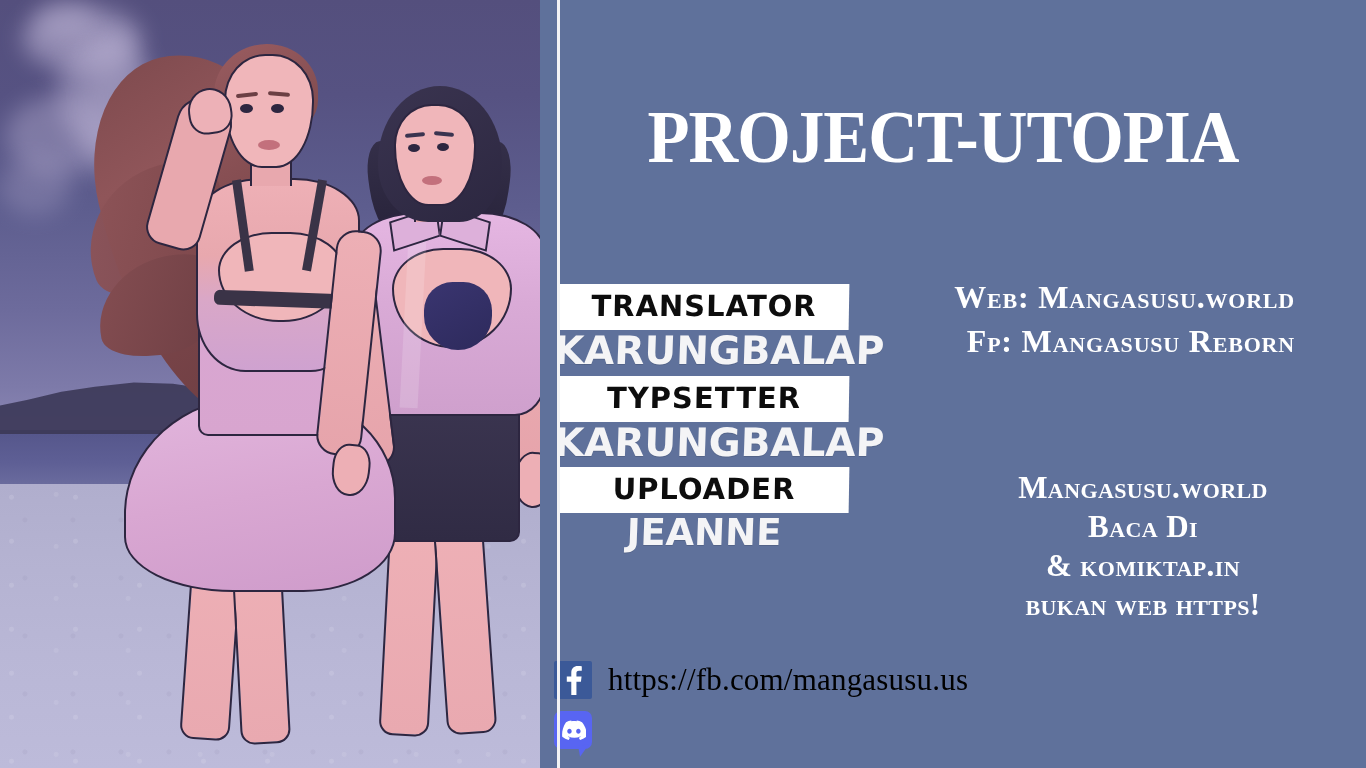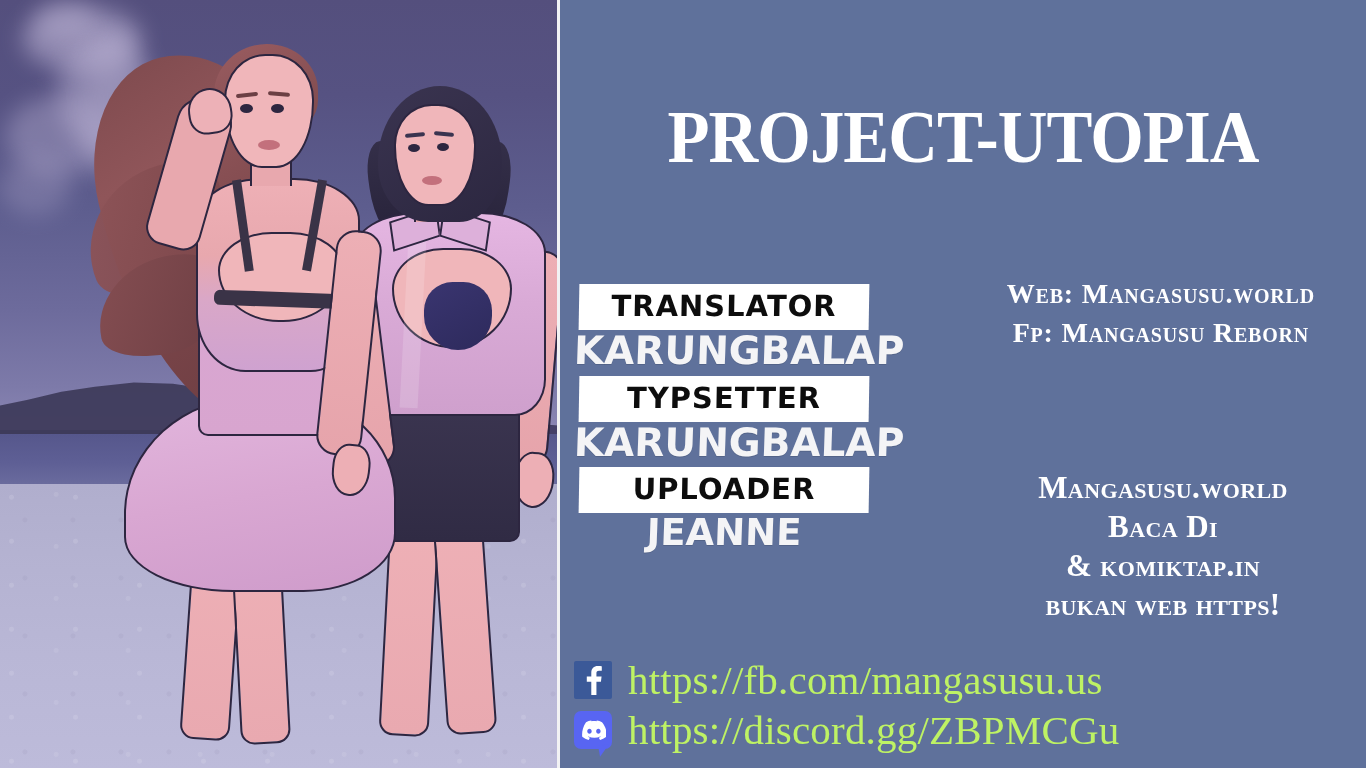--- a/index.html
+++ b/index.html
@@ -280,21 +280,21 @@
 
   .art-divider {
     position: absolute; left: 557px; top: 0; width: 3px; height: 768px;
     background: #f2f2f4;
     z-index: 40;
   }
 
   
   #panel {
     position: absolute;
-    left: 560px; top: 0;
+    left: 540px; top: 0;
     width: 777px; height: 768px;
     background: #5f719b;
   }
 
   .title {
     position: absolute;
     left: 0; top: 100px;
     width: 806px;
     text-align: center;
     color: #ffffff;
@@ -339,25 +339,25 @@
     margin: 1px 0 4px 0;
     transform: skewX(-2deg);
     text-shadow: 0 1px 0 rgba(0,0,0,.12);
   }
   .cred-name.small { font-size: 37px; }
 
   
   .weblines {
     position: absolute;
     right: 22px; top: 275px;
-    text-align: center;
+    text-align: right;
     color: #ffffff;
     font-family: "Liberation Serif", "DejaVu Serif", serif;
     font-weight: 700;
-    font-size: 28px;
+    font-size: 32px;
     font-variant: small-caps;
     letter-spacing: .8px;
     line-height: 1.38;
   }
 
   
   .baca {
     position: absolute;
     left: 400px; top: 468px;
     width: 406px;
@@ -401,23 +401,23 @@
     content: "";
     position: absolute;
     right: 2px; bottom: -7px;
     width: 0; height: 0;
     border-left: 11px solid #5865f2;
     border-bottom: 11px solid transparent;
     transform: rotate(-10deg);
   }
   .dc-icon svg { width: 26px; height: 20px; display: block; position: relative; z-index: 2;}
   .social-url {
-    color: #bef264;
+    color: #000000;
     font-family: "Liberation Serif", "DejaVu Serif", serif;
-    font-size: 41px;
+    font-size: 31px;
     letter-spacing: .2px;
     white-space: nowrap;
   }
 </style>
 </head>
 <body>
 
 <div id="page">
 
   <div id="artwork">
@@ -525,18 +525,17 @@
         </span>
         <span class="social-url">https://fb.com/mangasusu.us</span>
       </div>
 
       <div class="social-row">
         <span class="social-icon dc-icon">
           <svg viewBox="0 0 28 21" xmlns="http://www.w3.org/2000/svg" aria-hidden="true">
             <path fill="#ffffff" d="M23.7 2.1A22.6 22.6 0 0 0 18.1.4l-.3.6c-1.8-.3-3.6-.3-5.4 0l-.3-.6A22.6 22.6 0 0 0 6.5 2.1C2.9 7.4 1.9 12.6 2.4 17.7a22.8 22.8 0 0 0 6.9 3.5l1.4-2.3c-.8-.3-1.5-.7-2.2-1.1l.5-.4c4.2 2 8.7 2 12.9 0l.5.4c-.7.4-1.4.8-2.2 1.1l1.4 2.3a22.8 22.8 0 0 0 6.9-3.5c.6-5.9-1-11.1-4.8-15.6zM10.2 14.6c-1.3 0-2.4-1.2-2.4-2.7s1.1-2.7 2.4-2.7 2.4 1.2 2.4 2.7-1.1 2.7-2.4 2.7zm9.6 0c-1.3 0-2.4-1.2-2.4-2.7s1-2.7 2.4-2.7c1.3 0 2.4 1.2 2.4 2.7s-1.1 2.7-2.4 2.7z"></path>
           </svg>
         </span>
-        <span class="social-url">https://discord.gg/ZBPMCGu</span>
       </div>
 
     </div>
   </div>
 </div>
 
 </body></html>

